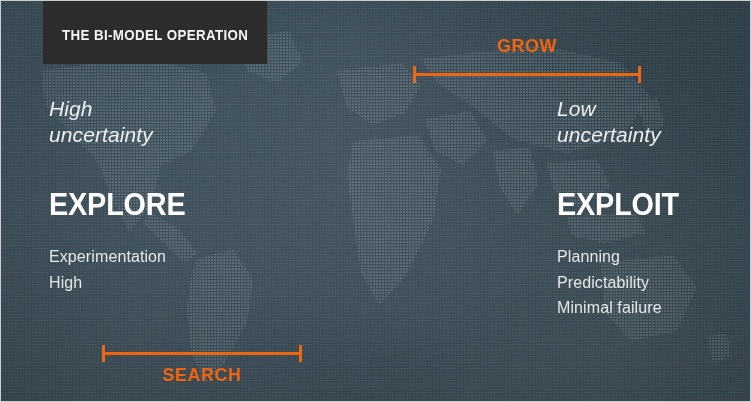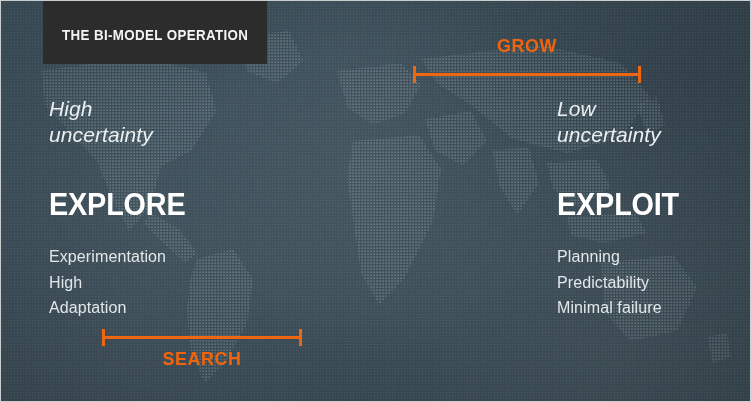--- a/index.html
+++ b/index.html
@@ -164,21 +164,21 @@
     left: 412px;
     top: 64px;
     width: 228px;
     height: 20px;
   }
   #bracket-grow .bracket-label { top: -30px; }
 
   
   #bracket-search {
     left: 101px;
-    top: 327px;
+    top: 343px;
     width: 200px;
     height: 20px;
   }
   #bracket-search .bracket-label { top: 20px; }
 </style>
 </head>
 <body>
 
 <div id="infographic">
 
@@ -241,21 +241,20 @@
 
   <div class="column left">
     <div class="uncertainty">
       <div>High</div>
       <div>uncertainty</div>
     </div>
     <div class="mode-heading">EXPLORE</div>
     <ul class="trait-list">
       <li>Experimentation</li>
       <li>High</li>
-      <li>Adaptation</li>
     </ul>
   </div>
 
   <div class="column right">
     <div class="uncertainty">
       <div>Low</div>
       <div>uncertainty</div>
     </div>
     <div class="mode-heading">EXPLOIT</div>
     <ul class="trait-list">

